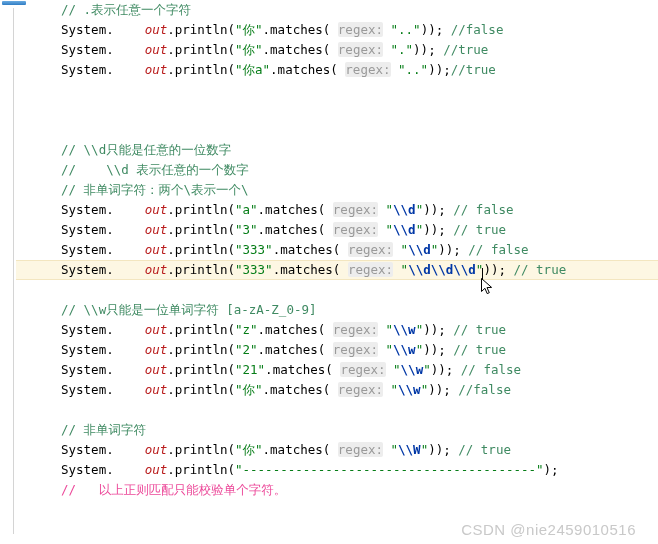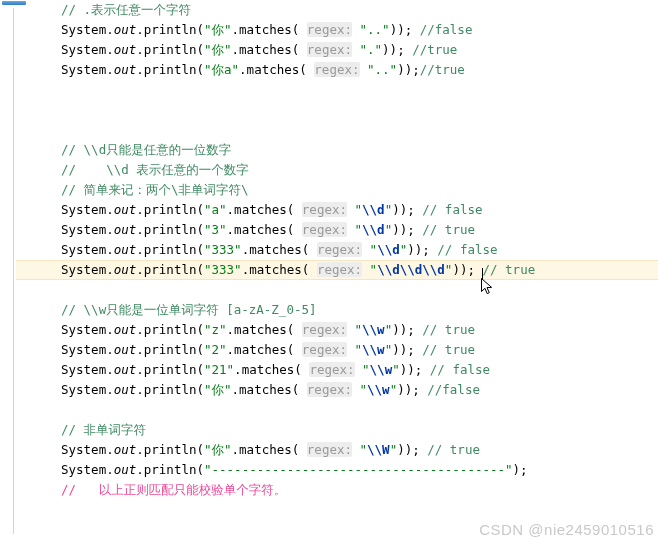--- a/index.html
+++ b/index.html
@@ -53,21 +53,21 @@
     color: #000000;
   }
   .code-line.blank { }
   .code-line.highlighted {
     background: #fdf7e3;
     box-shadow: inset 0 1px 0 #f3e6c0, inset 0 -1px 0 #f3e6c0;
   }
 
   
   .tok-plain    { color: #000000; }
-  .tok-field    { color: #000000; font-style: italic; }
+  .tok-field    { color: #b91c1c; font-style: italic; margin-left: 31px; }
   .tok-string   { color: #067d17; }
   .tok-regex    { color: #0037a6; font-weight: bold; }
   .tok-comment  { color: #3f8a62; }
   .tok-comment-b{ color: #ec4899; }
   .tok-hint     { color: #9a9a9a; background: #ededed; border-radius: 2px; text-align: center; }
 
   
   #text-caret {
     position: absolute;
     left: 482px;
@@ -80,21 +80,21 @@
     position: absolute;
     left: 481px;
     top: 278px;
     width: 12px;
     height: 18px;
   }
 
   
   #watermark {
     position: absolute;
-    right: 4px;
+    right: 22px;
     bottom: 6px;
     font-family: "Liberation Sans", sans-serif;
     font-size: 15px;
     color: #c9c9c9;
     letter-spacing: 0.5px;
     white-space: nowrap;
   }
 </style>
 </head>
 <body>
@@ -106,27 +106,27 @@
   <div id="code-lines">
       <div class="code-line"><span class="tok-comment">// .表示任意一个字符</span></div>
       <div class="code-line"><span class="tok-plain">System.</span><span class="tok-field">out</span><span class="tok-plain">.println(</span><span class="tok-string">"你"</span><span class="tok-plain">.matches( </span><span class="tok-hint">regex:</span><span class="tok-plain"> </span><span class="tok-string">".."</span><span class="tok-plain">)); </span><span class="tok-comment">//false</span></div>
       <div class="code-line"><span class="tok-plain">System.</span><span class="tok-field">out</span><span class="tok-plain">.println(</span><span class="tok-string">"你"</span><span class="tok-plain">.matches( </span><span class="tok-hint">regex:</span><span class="tok-plain"> </span><span class="tok-string">"."</span><span class="tok-plain">)); </span><span class="tok-comment">//true</span></div>
       <div class="code-line"><span class="tok-plain">System.</span><span class="tok-field">out</span><span class="tok-plain">.println(</span><span class="tok-string">"你a"</span><span class="tok-plain">.matches( </span><span class="tok-hint">regex:</span><span class="tok-plain"> </span><span class="tok-string">".."</span><span class="tok-plain">));</span><span class="tok-comment">//true</span></div>
       <div class="code-line blank">&nbsp;</div>
       <div class="code-line blank">&nbsp;</div>
       <div class="code-line blank">&nbsp;</div>
       <div class="code-line"><span class="tok-comment">// \\d只能是任意的一位数字</span></div>
       <div class="code-line"><span class="tok-comment">//    \\d 表示任意的一个数字</span></div>
-      <div class="code-line"><span class="tok-comment">// 简单来记：两个\非单词字符\</span></div>
+      <div class="code-line"><span class="tok-comment">// 非单词字符：两个\表示一个\</span></div>
       <div class="code-line"><span class="tok-plain">System.</span><span class="tok-field">out</span><span class="tok-plain">.println(</span><span class="tok-string">"a"</span><span class="tok-plain">.matches( </span><span class="tok-hint">regex:</span><span class="tok-plain"> </span><span class="tok-string">"</span><span class="tok-regex">\\d</span><span class="tok-string">"</span><span class="tok-plain">)); </span><span class="tok-comment">// false</span></div>
       <div class="code-line"><span class="tok-plain">System.</span><span class="tok-field">out</span><span class="tok-plain">.println(</span><span class="tok-string">"3"</span><span class="tok-plain">.matches( </span><span class="tok-hint">regex:</span><span class="tok-plain"> </span><span class="tok-string">"</span><span class="tok-regex">\\d</span><span class="tok-string">"</span><span class="tok-plain">)); </span><span class="tok-comment">// true</span></div>
       <div class="code-line"><span class="tok-plain">System.</span><span class="tok-field">out</span><span class="tok-plain">.println(</span><span class="tok-string">"333"</span><span class="tok-plain">.matches( </span><span class="tok-hint">regex:</span><span class="tok-plain"> </span><span class="tok-string">"</span><span class="tok-regex">\\d</span><span class="tok-string">"</span><span class="tok-plain">)); </span><span class="tok-comment">// false</span></div>
       <div class="code-line highlighted"><span class="tok-plain">System.</span><span class="tok-field">out</span><span class="tok-plain">.println(</span><span class="tok-string">"333"</span><span class="tok-plain">.matches( </span><span class="tok-hint">regex:</span><span class="tok-plain"> </span><span class="tok-string">"</span><span class="tok-regex">\\d\\d\\d</span><span class="tok-string">"</span><span class="tok-plain">)); </span><span class="tok-comment">// true</span></div>
       <div class="code-line blank">&nbsp;</div>
-      <div class="code-line"><span class="tok-comment">// \\w只能是一位单词字符 [a-zA-Z_0-5]</span></div>
+      <div class="code-line"><span class="tok-comment">// \\w只能是一位单词字符 [a-zA-Z_0-9]</span></div>
       <div class="code-line"><span class="tok-plain">System.</span><span class="tok-field">out</span><span class="tok-plain">.println(</span><span class="tok-string">"z"</span><span class="tok-plain">.matches( </span><span class="tok-hint">regex:</span><span class="tok-plain"> </span><span class="tok-string">"</span><span class="tok-regex">\\w</span><span class="tok-string">"</span><span class="tok-plain">)); </span><span class="tok-comment">// true</span></div>
       <div class="code-line"><span class="tok-plain">System.</span><span class="tok-field">out</span><span class="tok-plain">.println(</span><span class="tok-string">"2"</span><span class="tok-plain">.matches( </span><span class="tok-hint">regex:</span><span class="tok-plain"> </span><span class="tok-string">"</span><span class="tok-regex">\\w</span><span class="tok-string">"</span><span class="tok-plain">)); </span><span class="tok-comment">// true</span></div>
       <div class="code-line"><span class="tok-plain">System.</span><span class="tok-field">out</span><span class="tok-plain">.println(</span><span class="tok-string">"21"</span><span class="tok-plain">.matches( </span><span class="tok-hint">regex:</span><span class="tok-plain"> </span><span class="tok-string">"</span><span class="tok-regex">\\w</span><span class="tok-string">"</span><span class="tok-plain">)); </span><span class="tok-comment">// false</span></div>
       <div class="code-line"><span class="tok-plain">System.</span><span class="tok-field">out</span><span class="tok-plain">.println(</span><span class="tok-string">"你"</span><span class="tok-plain">.matches( </span><span class="tok-hint">regex:</span><span class="tok-plain"> </span><span class="tok-string">"</span><span class="tok-regex">\\w</span><span class="tok-string">"</span><span class="tok-plain">)); </span><span class="tok-comment">//false</span></div>
       <div class="code-line blank">&nbsp;</div>
       <div class="code-line"><span class="tok-comment">// 非单词字符</span></div>
       <div class="code-line"><span class="tok-plain">System.</span><span class="tok-field">out</span><span class="tok-plain">.println(</span><span class="tok-string">"你"</span><span class="tok-plain">.matches( </span><span class="tok-hint">regex:</span><span class="tok-plain"> </span><span class="tok-string">"</span><span class="tok-regex">\\W</span><span class="tok-string">"</span><span class="tok-plain">)); </span><span class="tok-comment">// true</span></div>
       <div class="code-line"><span class="tok-plain">System.</span><span class="tok-field">out</span><span class="tok-plain">.println(</span><span class="tok-string">"---------------------------------------"</span><span class="tok-plain">);</span></div>
       <div class="code-line"><span class="tok-comment-b">//   以上正则匹配只能校验单个字符。</span></div>
     </div>

